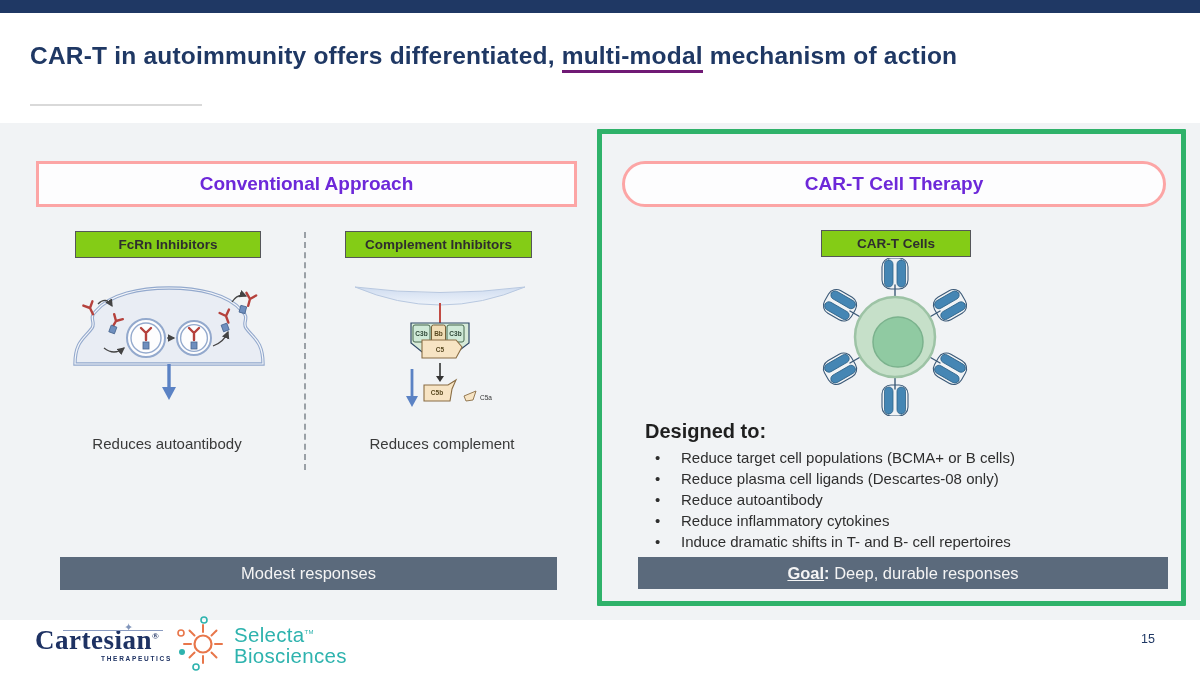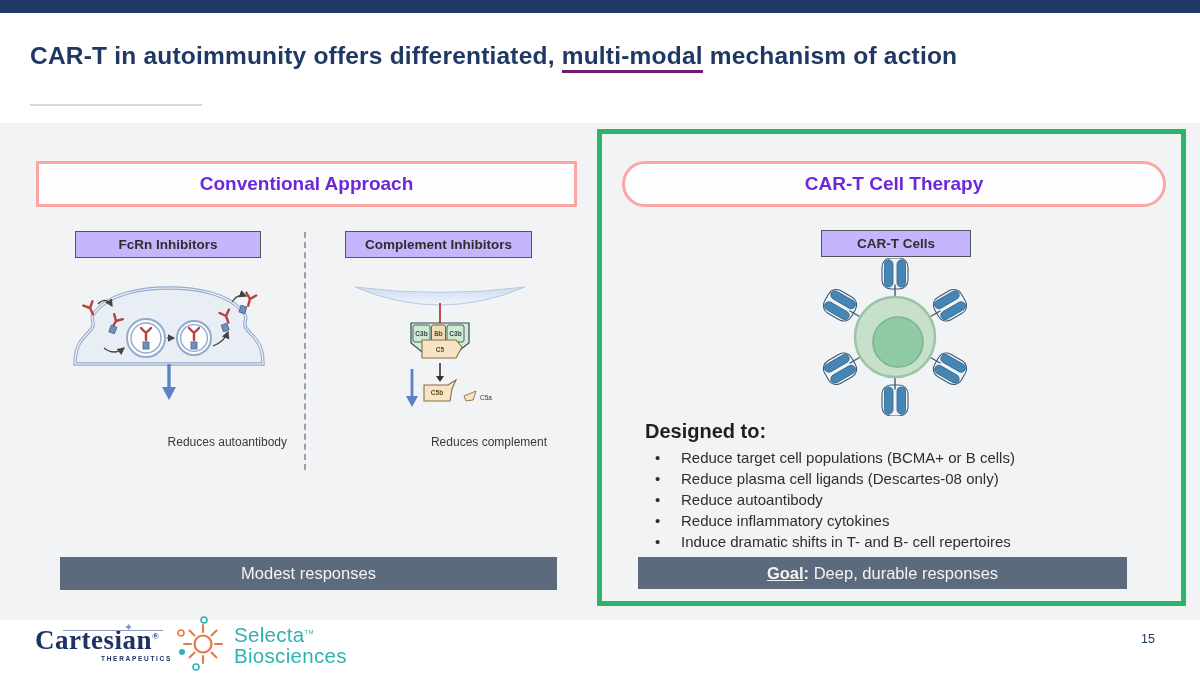--- a/index.html
+++ b/index.html
@@ -29,43 +29,43 @@
   }
   .hdr-left{left:36px;top:161px;width:535px;}
   .hdr-right{left:622px;top:161px;width:538px;border-radius:23px;}
 
   .green-panel{
     left:597px;top:129px;width:589px;height:477px;
     border:5px solid #2fb26a;box-sizing:border-box;border-radius:1px;
   }
 
   .sub-box{
-    height:25px;background:#c4b5fd;border:1.5px solid #55565a;
+    height:25px;background:#84cc16;border:1.5px solid #55565a;
     display:flex;align-items:center;justify-content:center;
     font-size:13.5px;font-weight:bold;color:#2e2e2e;
   }
   .sub-fcrn{left:75px;top:231px;width:184px;}
   .sub-comp{left:345px;top:231px;width:185px;}
   .sub-cart{left:821px;top:230px;width:148px;}
 
   .dash-divider{left:304px;top:232px;height:238px;width:0;border-left:2px dashed #9aa0a6;}
 
   .caption{
-    font-size:12px;color:#3a3a3a;text-align:right;
+    font-size:15px;color:#3a3a3a;text-align:center;
   }
   .cap-left{left:47px;top:435px;width:240px;}
   .cap-right{left:337px;top:435px;width:210px;}
 
   .dark-bar{
     background:#5b6a7c;color:#f4f4f4;
     display:flex;align-items:center;justify-content:center;
     font-size:16.5px;
   }
   .bar-left{left:60px;top:557px;width:497px;height:33px;}
-  .bar-right{left:638px;top:557px;width:489px;height:32px;}
+  .bar-right{left:638px;top:557px;width:530px;height:32px;}
   .bar-right .goal{font-weight:bold;text-decoration:underline;}
   .bar-right .goal-colon{font-weight:bold;}
 
   .designed{left:645px;top:420px;width:525px;color:#2d2d2d;}
   .designed .head{font-size:20px;font-weight:bold;color:#1f1f1f;}
   .designed .head .colon{font-weight:bold;}
   .designed ul{list-style:none;margin:4px 0 0 0;padding:0;}
   .designed li{
     position:relative;padding-left:36px;font-size:15px;line-height:21px;color:#2e2e2e;
   }

